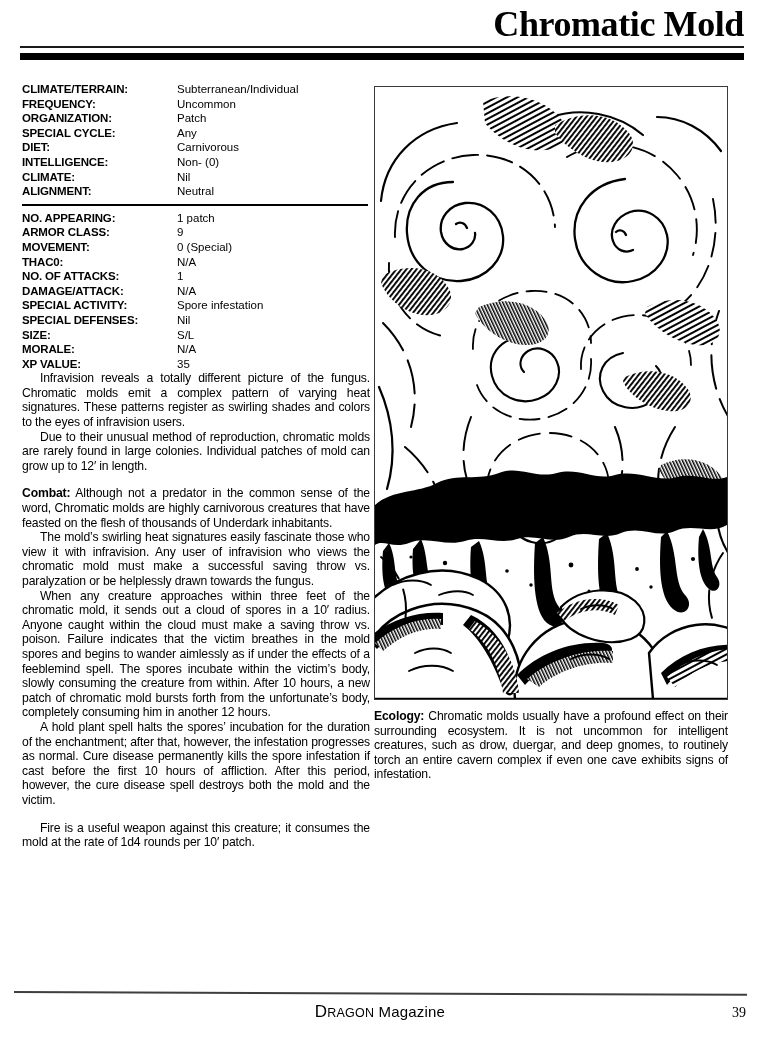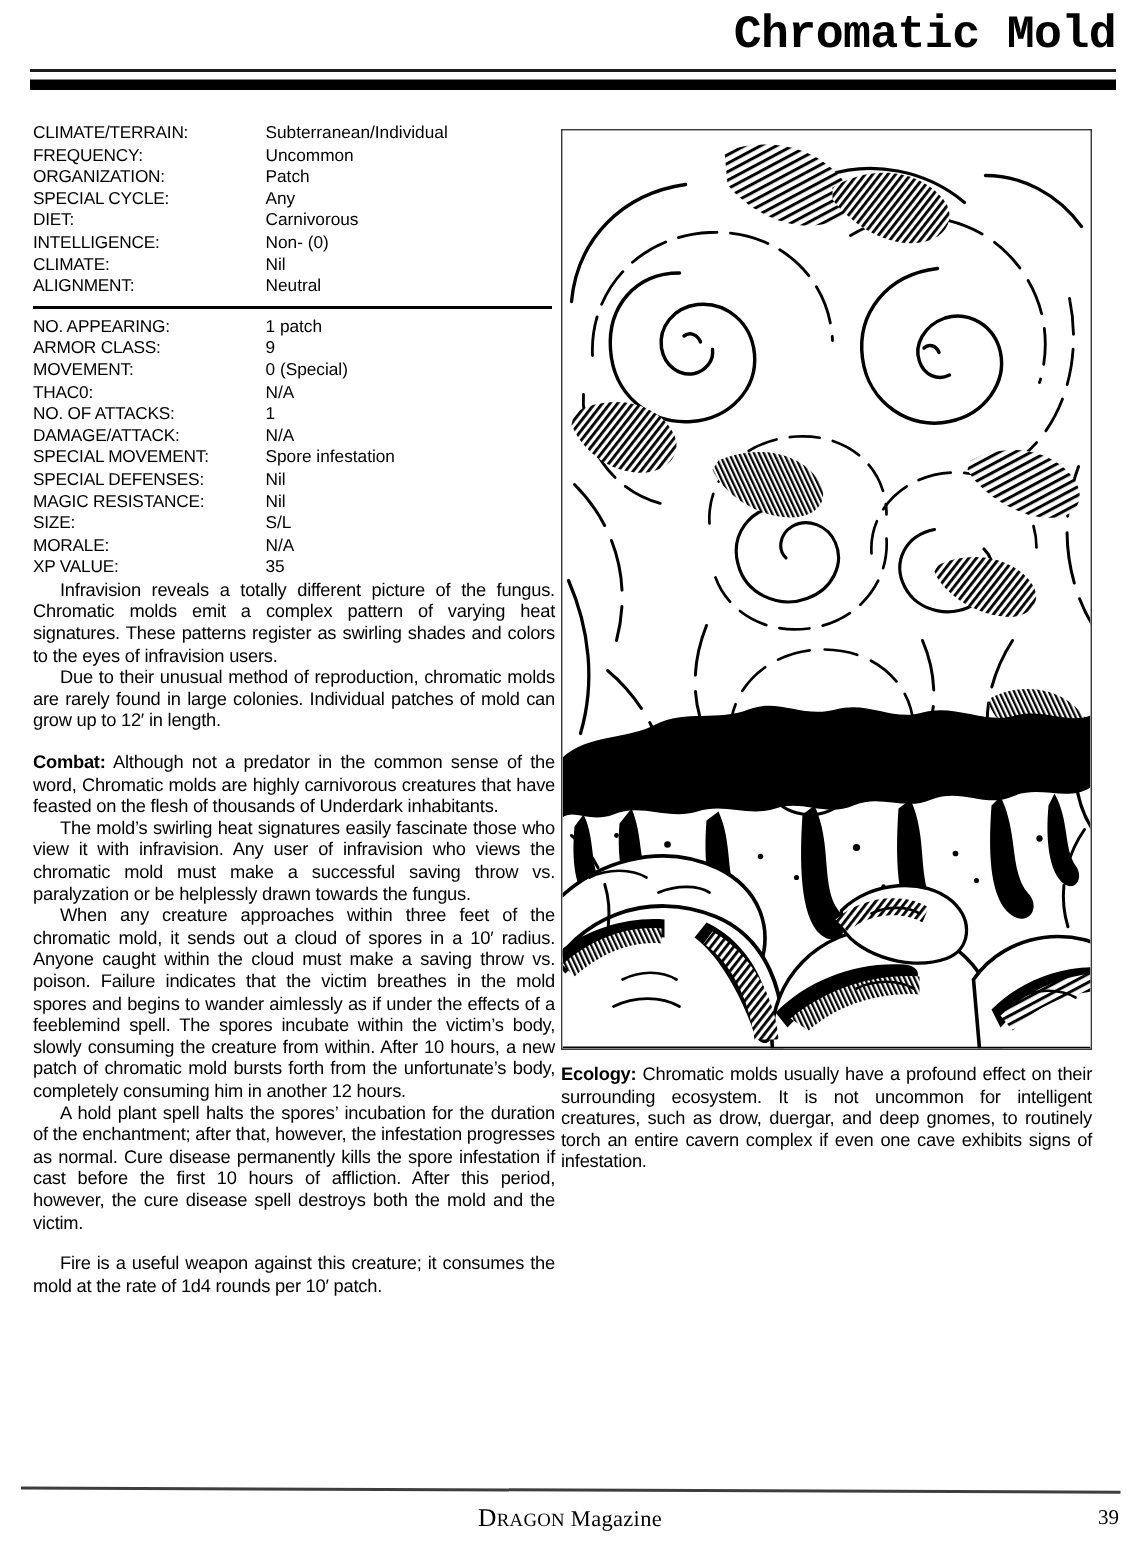--- a/index.html
+++ b/index.html
@@ -21,25 +21,25 @@
   .page-header {
     position: absolute;
     left: 0; top: 0;
     width: 760px;
     height: 70px;
   }
   .monster-title {
     position: absolute;
     right: 16px;
     top: 6px;
-    font-size: 31px;
+    font-size: 36px;
     font-weight: bold;
     letter-spacing: -0.4px;
     line-height: 36px;
-    font-family: Liberation Mono, monospace;
+    font-family: Liberation Serif, serif;
   }
   .rule-thin-top {
     position: absolute;
     left: 20px; top: 46px;
     width: 724px; height: 2px;
     background: #1a1a1a;
   }
   .rule-thick-top {
     position: absolute;
     left: 20px; top: 53px;
@@ -60,21 +60,21 @@
     border-collapse: collapse;
     font-size: 11.5px;
     line-height: 14.6px;
   }
   .stat-table td {
     padding: 0;
     vertical-align: top;
     white-space: nowrap;
   }
   .stat-label {
-    font-weight: normal;
+    font-weight: bold;
     width: 155px;
     letter-spacing: -0.15px;
   }
   .stat-value {
     font-weight: normal;
   }
 
   .stat-divider {
     height: 2px;
     background: #000000;
@@ -152,21 +152,21 @@
     width: 733px; height: 2px;
     background: #3e3e3e;
     transform: rotate(0.22deg);
     transform-origin: left center;
   }
   .footer-magazine {
     position: absolute;
     left: 0; top: 22px;
     width: 760px;
     text-align: center;
-    font-family: Liberation Serif, serif;
+    font-family: Liberation Sans, sans-serif;
     font-size: 15px;
     letter-spacing: 0.2px;
   }
   .footer-magazine .smallcap-d {
     font-size: 17px;
   }
   .footer-magazine .smallcaps {
     font-size: 12.5px;
   }
   .footer-page-number {
@@ -246,29 +246,25 @@
       </tr>
       <tr>
         <td class="stat-label">NO. OF ATTACKS:</td>
         <td class="stat-value">1</td>
       </tr>
       <tr>
         <td class="stat-label">DAMAGE/ATTACK:</td>
         <td class="stat-value">N/A</td>
       </tr>
       <tr>
-        <td class="stat-label">SPECIAL MOVEMENT:</td>
+        <td class="stat-label">SPECIAL ACTIVITY:</td>
         <td class="stat-value">Spore infestation</td>
       </tr>
       <tr>
         <td class="stat-label">SPECIAL DEFENSES:</td>
-        <td class="stat-value">Nil</td>
-      </tr>
-      <tr>
-        <td class="stat-label">MAGIC RESISTANCE:</td>
         <td class="stat-value">Nil</td>
       </tr>
       <tr>
         <td class="stat-label">SIZE:</td>
         <td class="stat-value">S/L</td>
       </tr>
       <tr>
         <td class="stat-label">MORALE:</td>
         <td class="stat-value">N/A</td>
       </tr>

